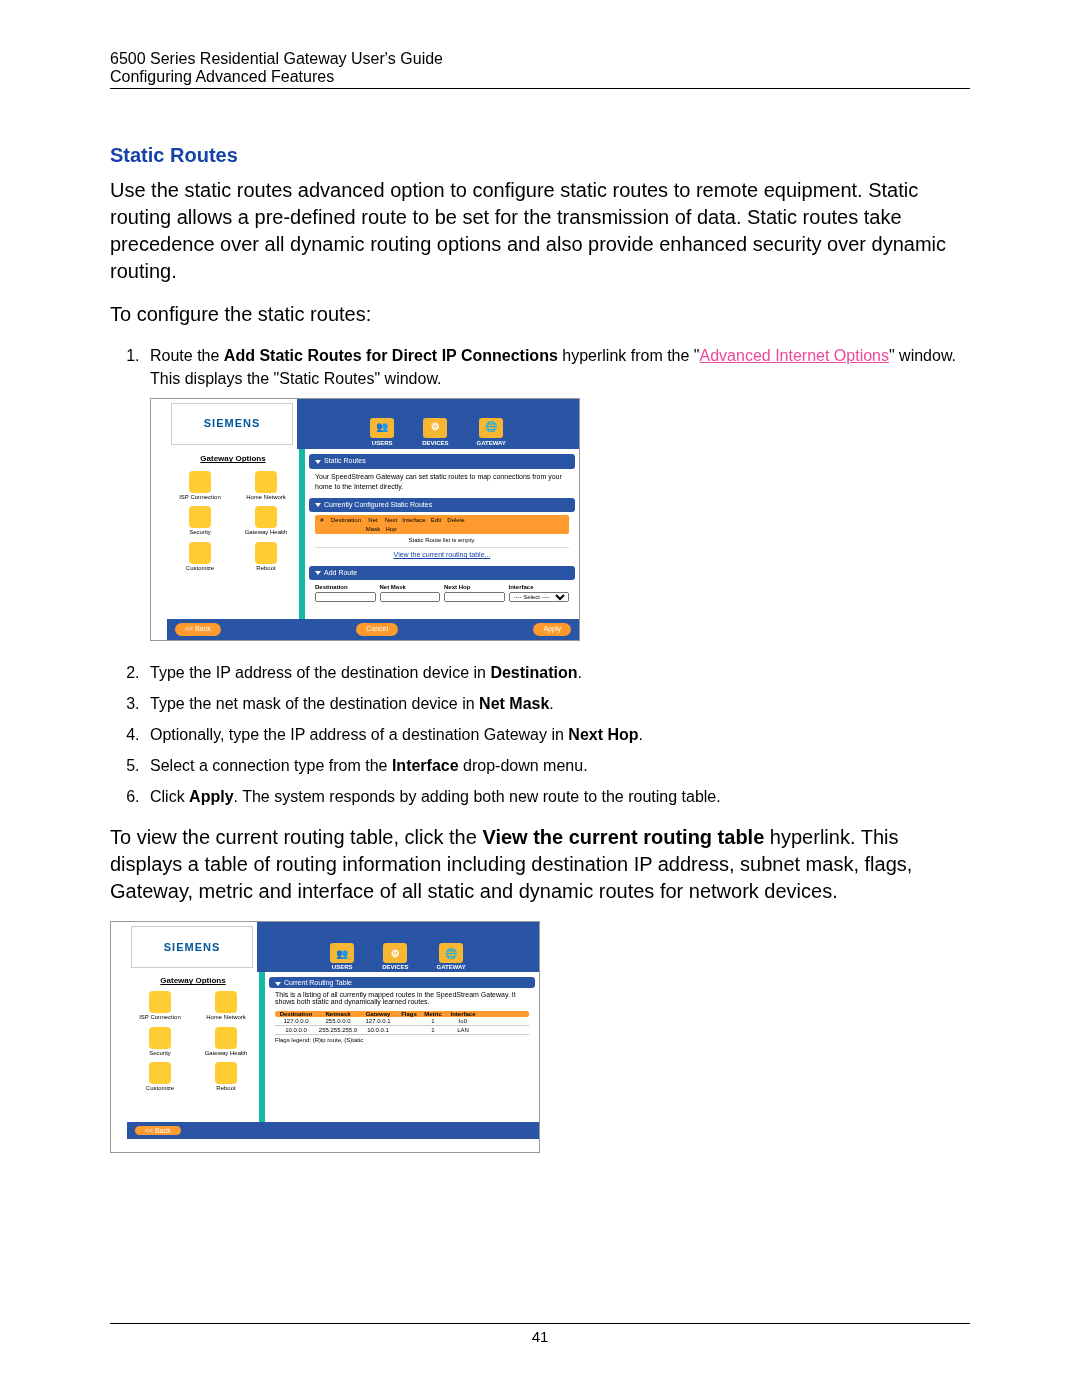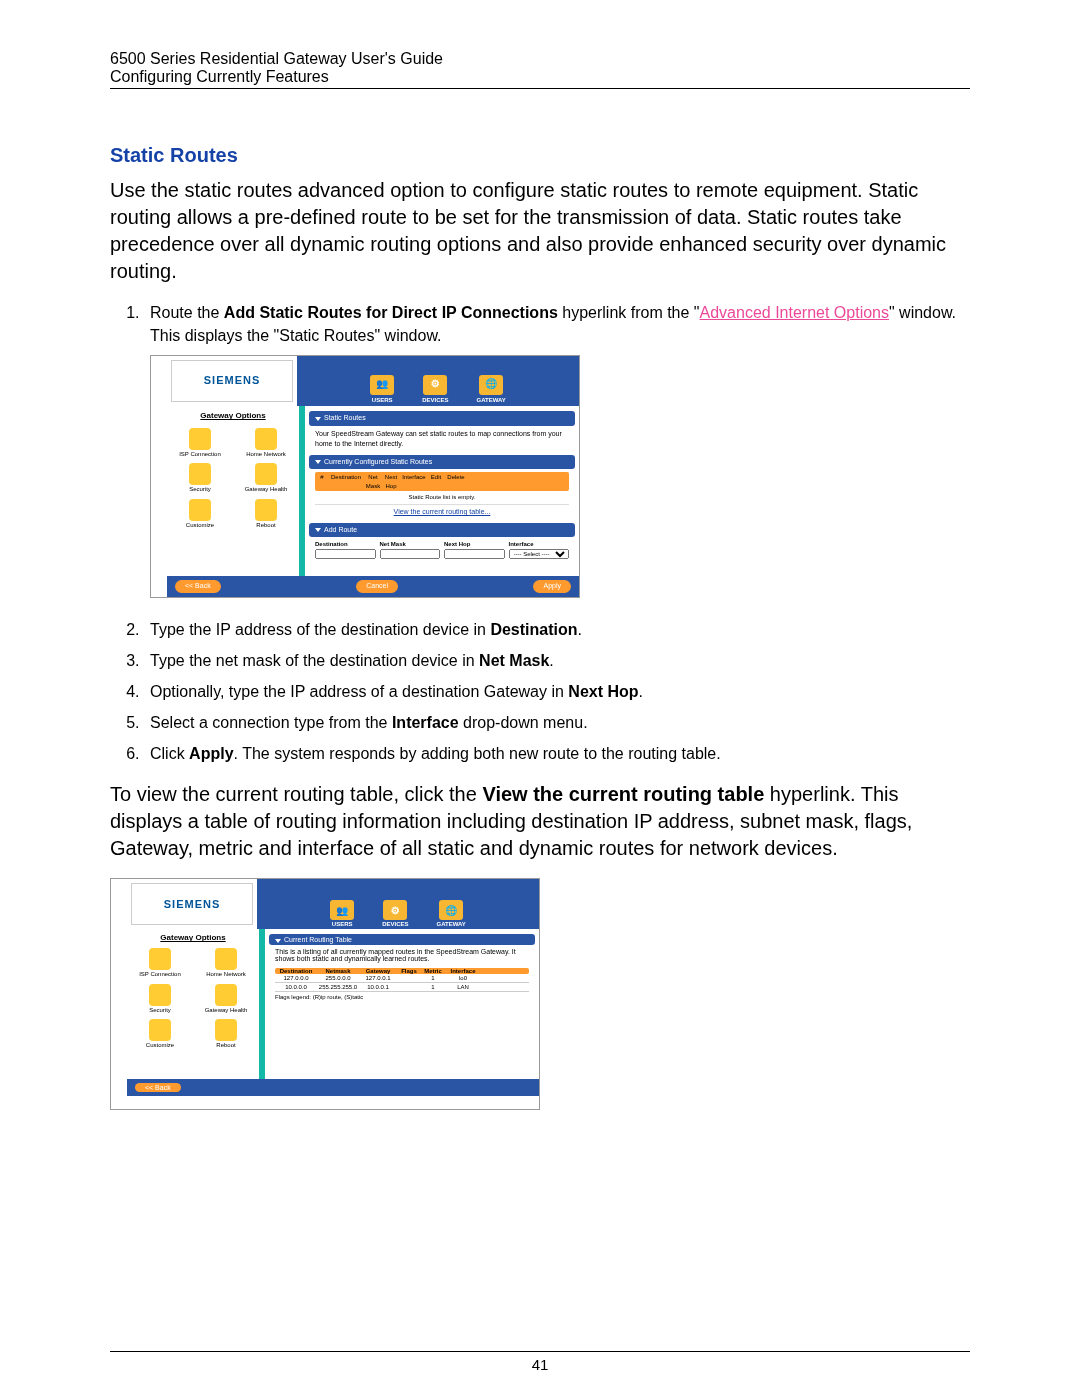--- a/index.html
+++ b/index.html
@@ -200,46 +200,47 @@
   .rt-row {
     display: grid;
     grid-template-columns: 42px 42px 38px 24px 24px 36px;
     font-size: 6px;
     text-align: center;
     border-bottom: 1px solid #ccc;
     padding: 1px 0;
   }
   .footer {
     position: absolute;
-    bottom: 24px;
+    bottom: 52px;
     left: 110px;
     right: 110px;
     text-align: center;
     font-size: 15px;
   }
   .footer-rule {
     border-top: 1.5px solid #000;
     margin-bottom: 4px;
   }
 </style>
 </head>
 <body>
 
 <div class="page">
 
   <div class="header-row">
     <span>6500 Series Residential Gateway User's Guide</span>
-    <span>Configuring Currently Features</span>
+    <span>Configuring Advanced Features</span>
   </div>
   <div class="header-rule"></div>
 
   <div class="section-title">Static Routes</div>
 
   <div class="body-text">Use the static routes advanced option to configure static routes to remote equipment. Static routing allows a pre-defined route to be set for the transmission of data. Static routes take precedence over all dynamic routing options and also provide enhanced security over dynamic routing.</div>
 
+  <div class="body-text">To configure the static routes:</div>
 
   <ol class="steps">
     <li>
       <span>Route the </span><b>Add Static Routes for Direct IP Connections</b><span> hyperlink from the "</span><span class="link">Advanced Internet Options</span><span>" window. This displays the "Static Routes" window.</span>
 
       
       <div class="screenshot">
         <div class="ss-top">
           <div class="ss-logo">SIEMENS</div>
           <div class="ss-topbar">

